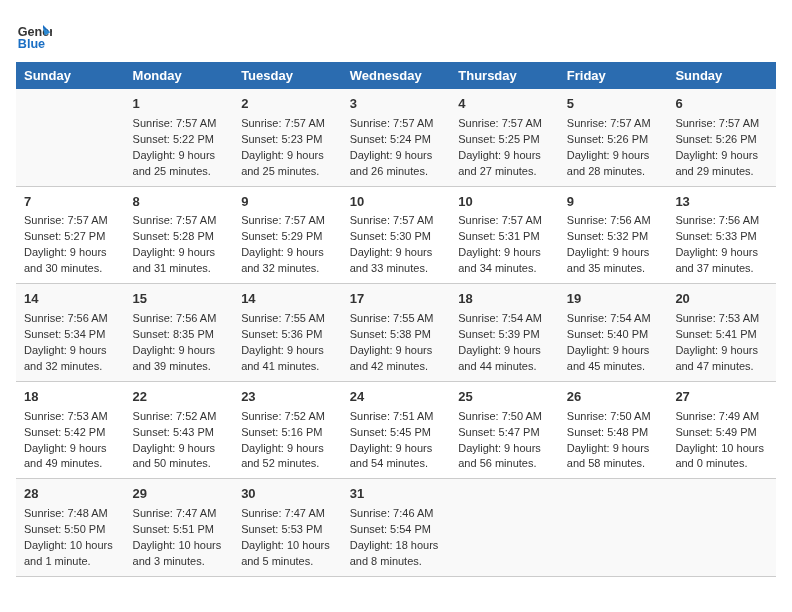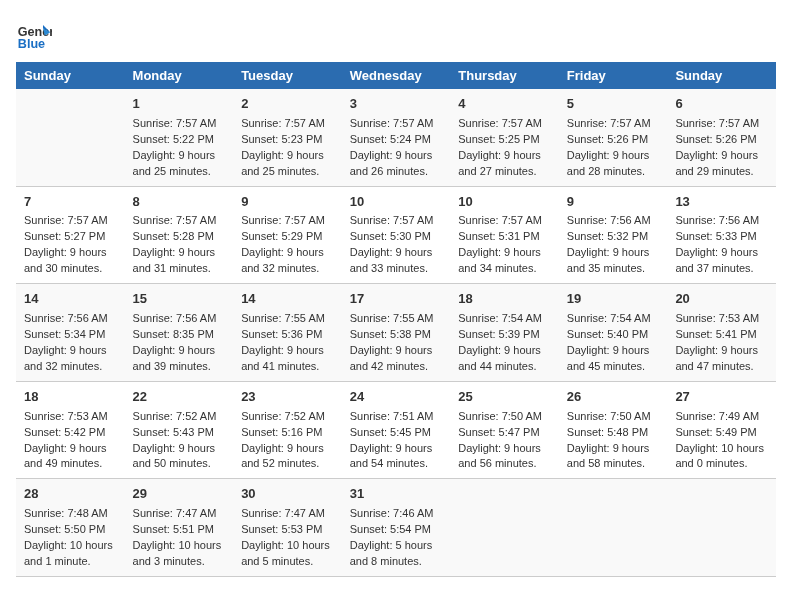--- a/index.html
+++ b/index.html
@@ -299,20 +299,20 @@
         <td>
           <span class="day-num">30</span>
           <div>Sunrise: 7:47 AM</div>
           <div>Sunset: 5:53 PM</div>
           <div>Daylight: 10 hours and 5 minutes.</div>
         </td>
         <td>
           <span class="day-num">31</span>
           <div>Sunrise: 7:46 AM</div>
           <div>Sunset: 5:54 PM</div>
-          <div>Daylight: 5 hours and 8 minutes.</div>
+          <div>Daylight: 18 hours and 8 minutes.</div>
         </td>
         <td></td>
         <td></td>
         <td></td>
       </tr>
     </tbody>
 </table>
 
 </body></html>

